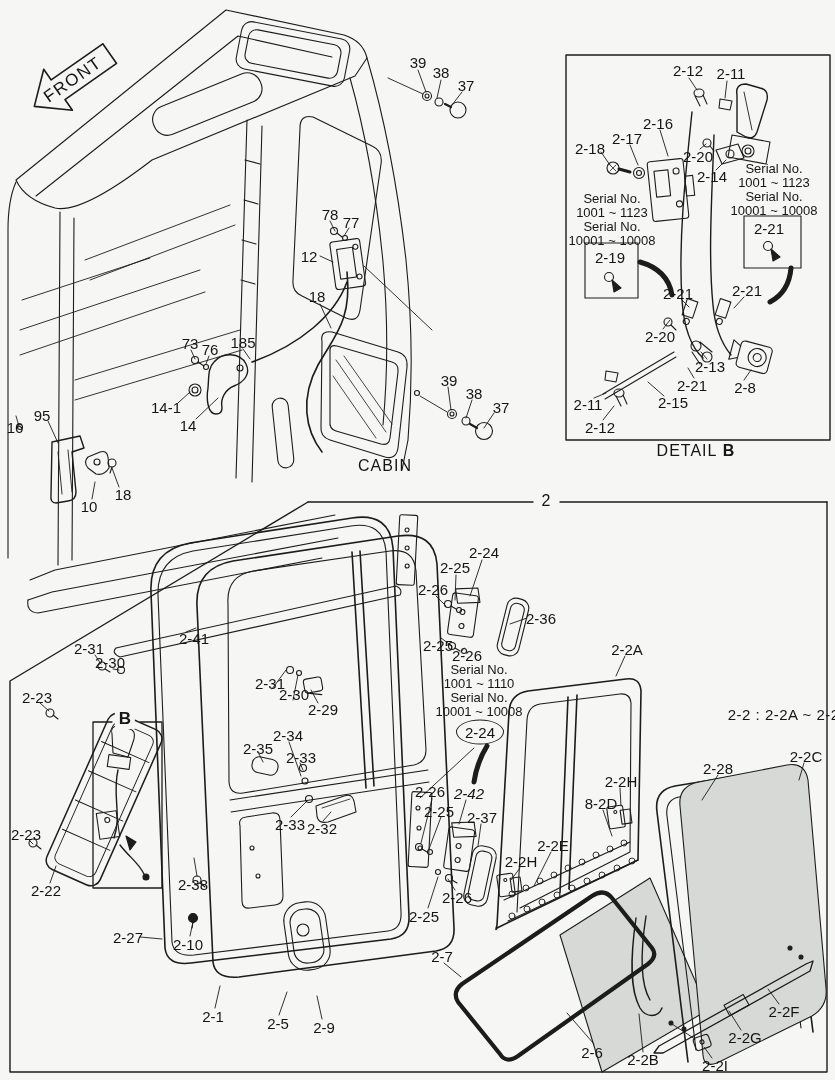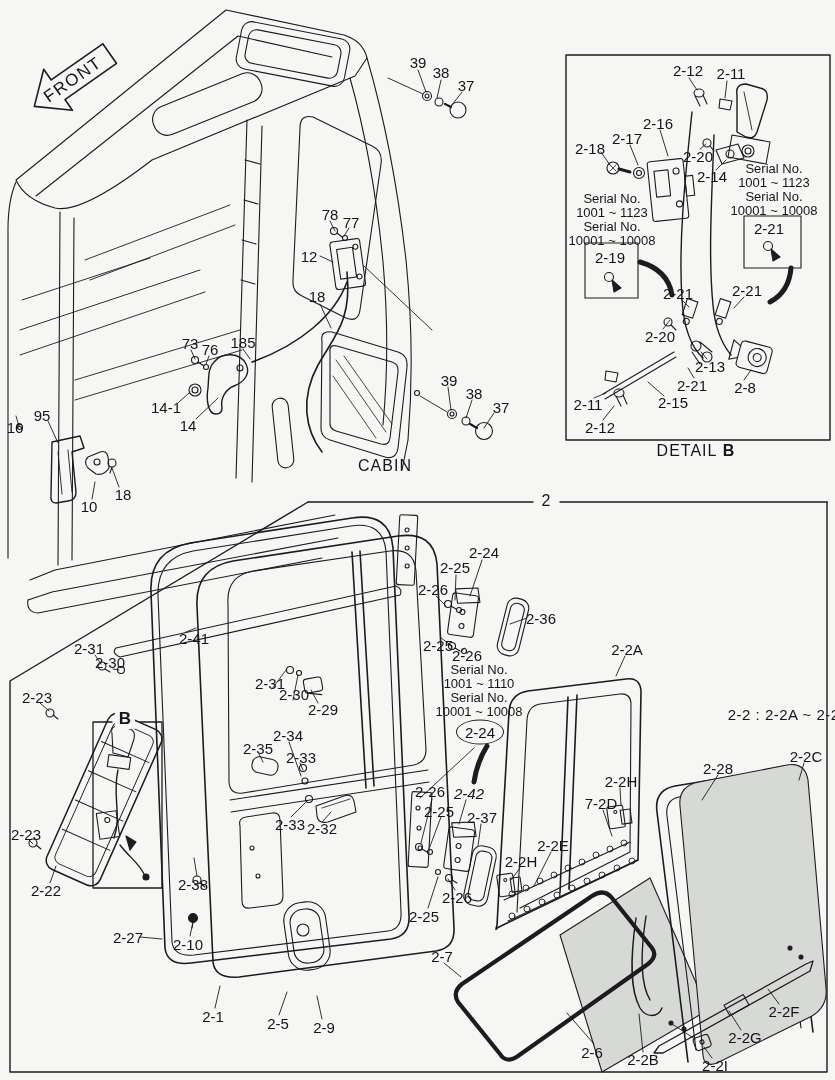--- a/index.html
+++ b/index.html
@@ -487,21 +487,21 @@
         <div class="callout" style="left: 46px; top: 890px;">2-22</div>
         <div class="callout" style="left: 128px; top: 937px;">2-27</div>
         <div class="callout" style="left: 188px; top: 944px;">2-10</div>
         <div class="callout" style="left: 213px; top: 1016px;">2-1</div>
         <div class="callout" style="left: 278px; top: 1023px;">2-5</div>
         <div class="callout" style="left: 324px; top: 1027px;">2-9</div>
         <div class="callout" style="left: 627px; top: 649px;">2-2A</div>
         <div class="callout" style="left: 718px; top: 768px;">2-28</div>
         <div class="callout" style="left: 806px; top: 756px;">2-2C</div>
         <div class="callout" style="left: 621px; top: 781px;">2-2H</div>
-        <div class="callout" style="left: 601px; top: 803px;">7-2D</div>
+        <div class="callout" style="left: 601px; top: 803px;">8-2D</div>
         <div class="callout" style="left: 553px; top: 845px;">2-2E</div>
         <div class="callout" style="left: 521px; top: 861px;">2-2H</div>
         <div class="callout" style="left: 442px; top: 956px;">2-7</div>
         <div class="callout" style="left: 592px; top: 1052px;">2-6</div>
         <div class="callout" style="left: 643px; top: 1059px;">2-2B</div>
         <div class="callout" style="left: 715px; top: 1065px;">2-2I</div>
         <div class="callout" style="left: 745px; top: 1037px;">2-2G</div>
         <div class="callout" style="left: 784px; top: 1011px;">2-2F</div>
       </div>
     <div id="notes">

